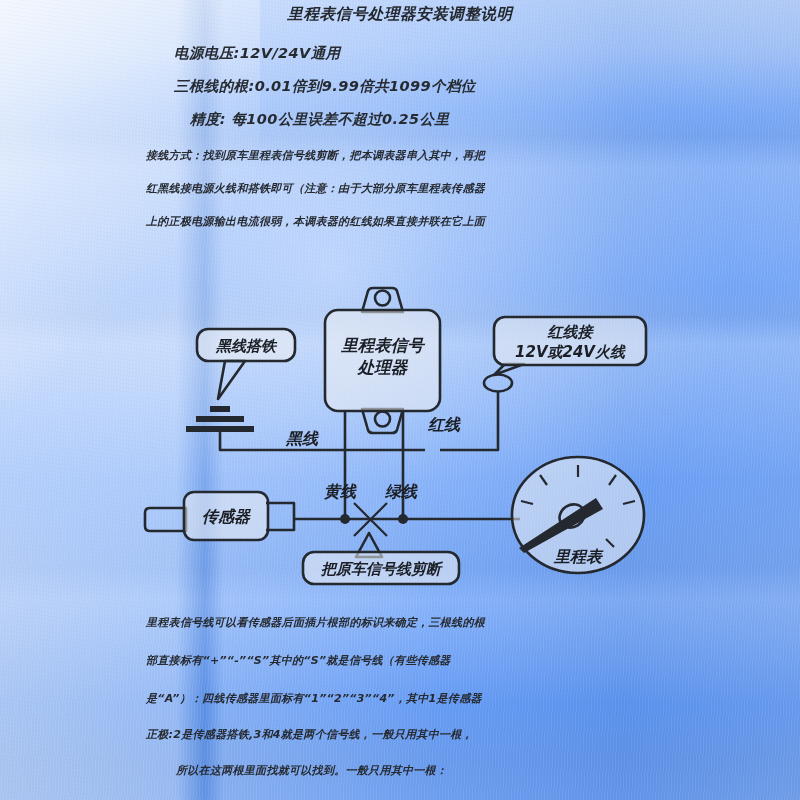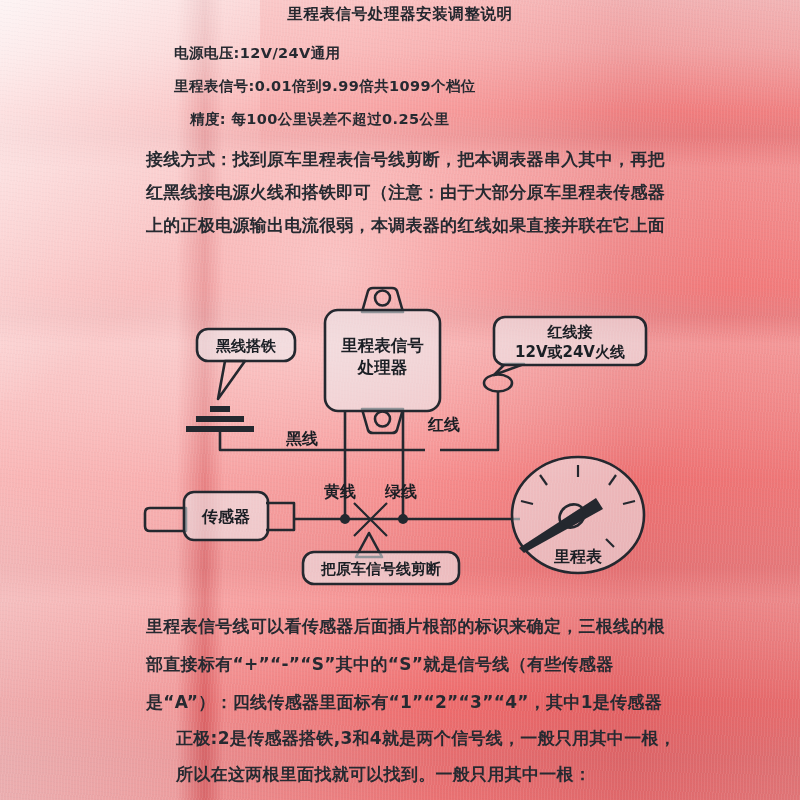--- a/index.html
+++ b/index.html
@@ -13,21 +13,22 @@
     font-family: "DejaVu Sans", "Liberation Sans", sans-serif;
     background: #ffffff;
   }
 
   #page {
     position: relative;
     width: 800px;
     height: 800px;
     overflow: hidden;
     
-    background: #ef4444;
+    background: #3b82f6;
+    font-style: italic;
   }
 
   
   .paper-light {
     position: absolute;
     inset: 0;
     background:
       
       linear-gradient(to right,
         rgba(255,255,255,0.55) 0%,
@@ -110,21 +111,21 @@
     font-weight: bold;
     color: #262a31;
     letter-spacing: 0.4px;
     white-space: nowrap;
     padding-left: 28px;
   }
 
   .para {
     position: absolute;
     left: 146px;
-    font-size: 17px;
+    font-size: 11px;
     font-weight: bold;
     color: #262a31;
     letter-spacing: 0.3px;
     white-space: nowrap;
   }
 
   
   svg.diagram {
     position: absolute;
     left: 0;
@@ -176,31 +177,31 @@
   <div class="paper-light"></div>
   <div class="paper-vignette"></div>
   <div class="paper-corner-hi"></div>
   <div class="paper-grain"></div>
 
   <div class="text-layer">
 
     <div class="doc-title">里程表信号处理器安装调整说明</div>
 
     <div class="spec-line" style="top:44px;">电源电压:12V/24V通用</div>
-    <div class="spec-line" style="top:77px;">里程表信号:0.01倍到9.99倍共1099个档位</div>
+    <div class="spec-line" style="top:77px;">三根线的根:0.01倍到9.99倍共1099个档位</div>
     <div class="spec-line" style="top:110px;margin-left:16px;">精度: 每100公里误差不超过0.25公里</div>
 
     <div class="para" style="top:148px;">接线方式：找到原车里程表信号线剪断，把本调表器串入其中，再把</div>
     <div class="para" style="top:181px;">红黑线接电源火线和搭铁即可（注意：由于大部分原车里程表传感器</div>
     <div class="para" style="top:214px;">上的正极电源输出电流很弱，本调表器的红线如果直接并联在它上面</div>
 
     <div class="para" style="top:615px;">里程表信号线可以看传感器后面插片根部的标识来确定，三根线的根</div>
     <div class="para" style="top:653px;">部直接标有“+”“-”“S”其中的“S”就是信号线（有些传感器</div>
     <div class="para" style="top:691px;">是“A”）：四线传感器里面标有“1”“2”“3”“4”，其中1是传感器</div>
-    <div class="para" style="top:727px;margin-left:30px;">正极:2是传感器搭铁,3和4就是两个信号线，一般只用其中一根，</div>
+    <div class="para" style="top:727px;">正极:2是传感器搭铁,3和4就是两个信号线，一般只用其中一根，</div>
     <div class="para" style="top:763px; left:176px;">所以在这两根里面找就可以找到。一般只用其中一根：</div>
   </div>
 
   <svg class="diagram" viewBox="0 0 800 800">
 
     <path class="dg-box" d="M 362 312 L 368 291 Q 369 288 373 288 L 392 288 Q 396 288 397 291 L 403 312 Z"></path>
     <circle class="dg-box" cx="382.5" cy="298" r="7.5"></circle>
 
     <path class="dg-box" d="M 362 409 L 368 430 Q 369 433 373 433 L 392 433 Q 396 433 397 430 L 403 409 Z"></path>
     <circle class="dg-box" cx="382.5" cy="419" r="7.5"></circle>

